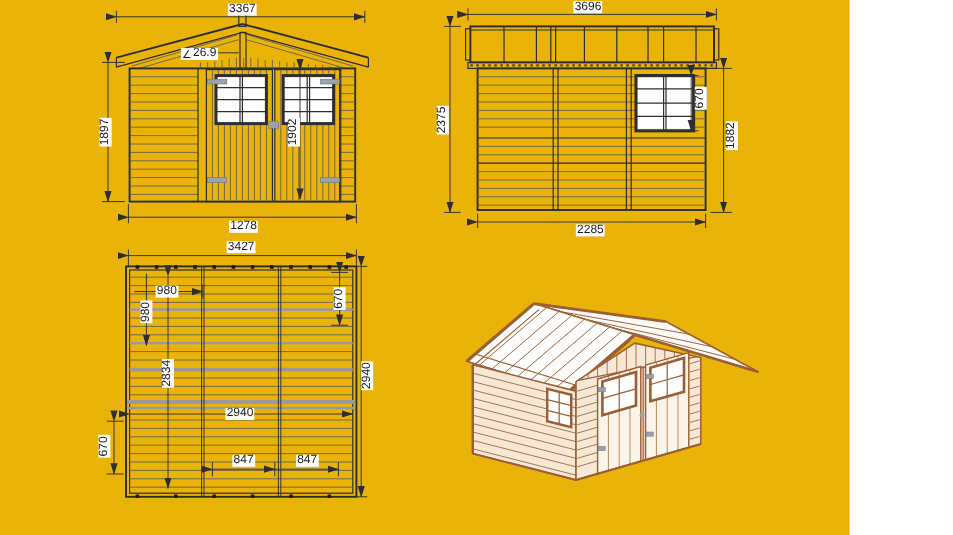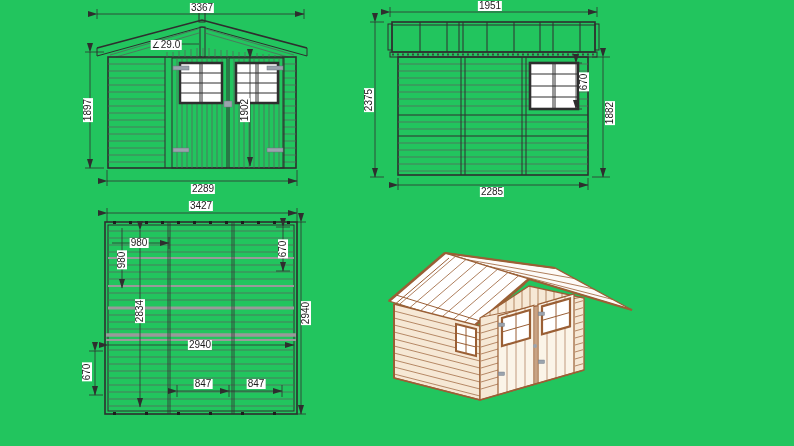--- a/index.html
+++ b/index.html
@@ -1,16 +1,16 @@
 <!DOCTYPE html>
 <html><head>
 <meta charset="utf-8">
 <style>
   html,body{margin:0;padding:0;background:#fff;}
-  #sheet{position:relative;width:794px;height:446px;background:#22c55e;overflow:hidden;
+  #sheet{position:relative;width:708px;height:446px;background:#eab308;overflow:hidden;
          font-family:"Liberation Sans", sans-serif;}
   svg{position:absolute;overflow:visible;}
   .dim{position:absolute;transform:translate(-50%,-50%);font-size:10px;color:#1c1c1c;
        background:#fff;line-height:1;padding:0 1px;white-space:nowrap;z-index:5;}
   .dim.v{transform:translate(-50%,-50%) rotate(-90deg);}
   .angle-lbl{display:flex;align-items:center;gap:1px;}
   .k{stroke:#2e2e2e;stroke-width:1;fill:none;}
   .kt{stroke:#2e2e2e;stroke-width:1.6;fill:none;}
   .s{stroke:#5c5c5c;stroke-width:.7;fill:none;}
   .d{stroke:#303030;stroke-width:.8;fill:none;}
@@ -287,27 +287,27 @@
     </g>
     <circle cx="535" cy="346" r="2" fill="#9aa3ad"></circle>
 
     <line class="w" x1="480" y1="400" x2="584" y2="370" stroke-width="1.6"></line>
     <line class="w" x1="394" y1="378" x2="480" y2="400" stroke-width="1.6"></line>
   </svg>
 
   <span class="dim" style="left:202px;top:8px">3367</span>
   <span class="dim angle-lbl" style="left:166px;top:45px">
       <i style="font-style:normal;font-size:9px">∠</i>
-      <b style="font-weight:normal">29.0</b>
+      <b style="font-weight:normal">26.9</b>
     </span>
   <span class="dim v" style="left:88px;top:110px">1897</span>
   <span class="dim v" style="left:245px;top:110px">1902</span>
-  <span class="dim" style="left:203px;top:189px">2289</span>
-
-  <span class="dim" style="left:490px;top:6px">1951</span>
+  <span class="dim" style="left:203px;top:189px">1278</span>
+
+  <span class="dim" style="left:490px;top:6px">3696</span>
   <span class="dim v" style="left:369px;top:100px">2375</span>
   <span class="dim v" style="left:584px;top:82px">670</span>
   <span class="dim v" style="left:610px;top:113px">1882</span>
   <span class="dim" style="left:492px;top:192px">2285</span>
 
   <span class="dim" style="left:201px;top:206px">3427</span>
   <span class="dim" style="left:139px;top:243px">980</span>
   <span class="dim v" style="left:122px;top:260px">980</span>
   <span class="dim v" style="left:283px;top:249px">670</span>
   <span class="dim v" style="left:140px;top:311px">2834</span>

